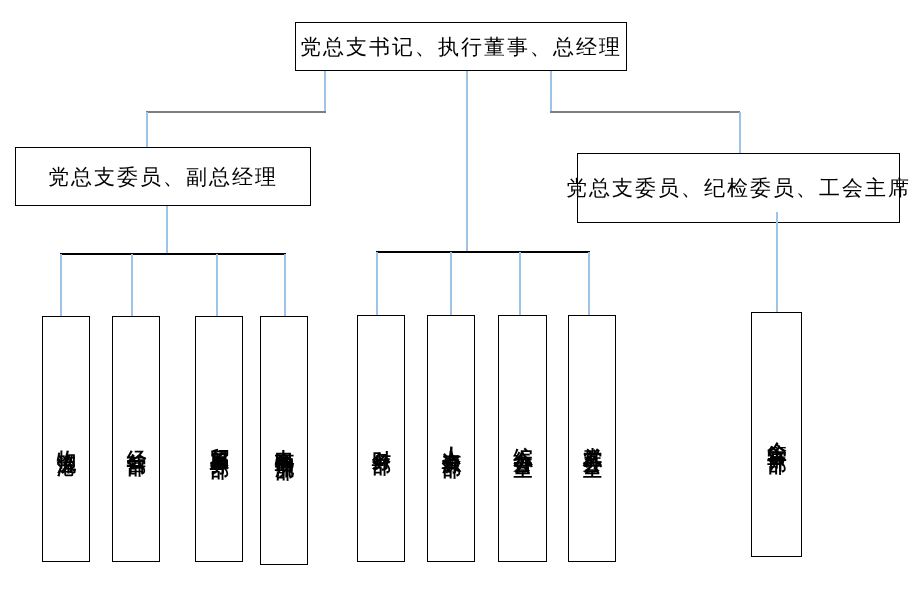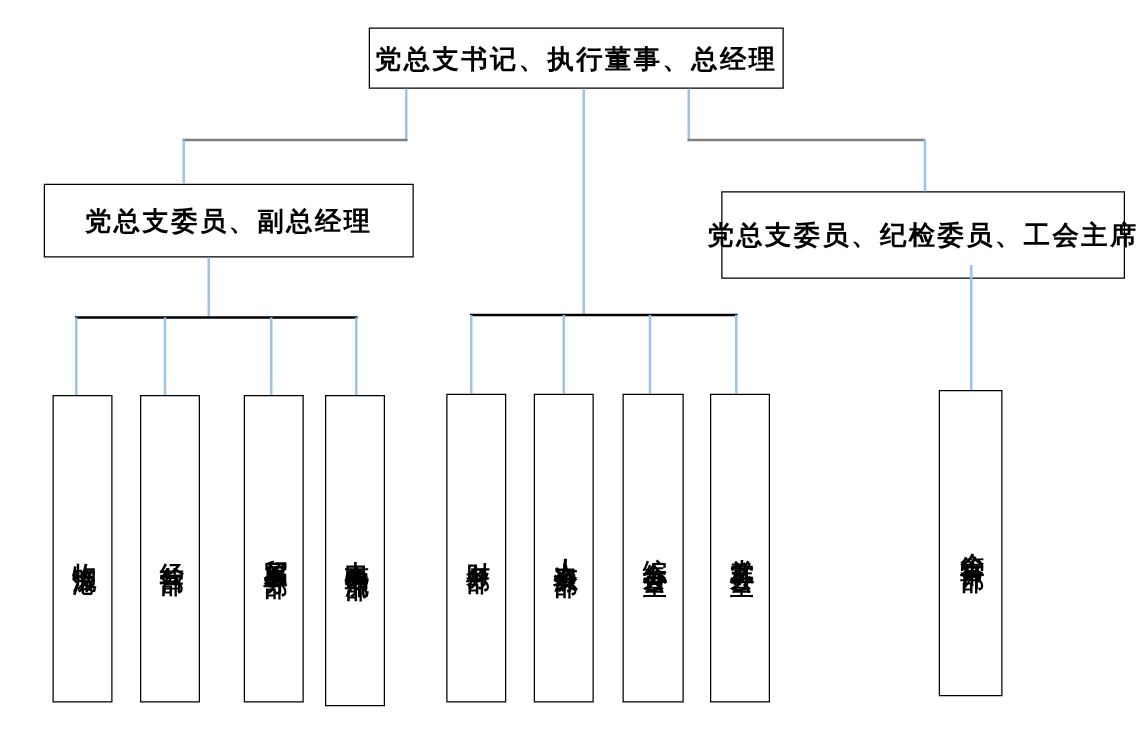--- a/index.html
+++ b/index.html
@@ -21,21 +21,21 @@
     box-sizing: border-box;
     border: 1.5px solid var(--box-border, #000000);
     background: #ffffff;
     display: flex;
     align-items: center;
     justify-content: center;
     text-align: center;
   }
   .org-box.h-box {
     font-size: 21px;
-    font-weight: bold;
+    font-weight: normal;
     letter-spacing: 2px;
     white-space: nowrap;
   }
   .org-box.v-box {
     font-size: 19px;
     font-weight: bold;
   }
   .v-box .v-label {
     writing-mode: vertical-rl;
     text-orientation: upright;
@@ -57,21 +57,21 @@
 </style>
 </head>
 <body>
 
 <div id="canvas">
 
   <div class="org-box h-box" style="left:295px; top:22px; width:332px; height:49px;">
     <span>党总支书记、执行董事、总经理</span>
   </div>
 
-  <div class="org-box h-box" style="left:35px; top:147px; width:296px; height:59px;">
+  <div class="org-box h-box" style="left:15px; top:147px; width:296px; height:59px;">
     <span>党总支委员、副总经理</span>
   </div>
   <div class="org-box h-box" style="left:577px; top:153px; width:323px; height:70px;">
     <span>党总支委员、纪检委员、工会主席</span>
   </div>
 
   <div class="line v blue" style="left:324px; top:71px; height:41px;"></div>
   <div class="line h gray" style="left:146px; top:111px; width:180px;"></div>
   <div class="line v blue" style="left:146px; top:112px; height:35px;"></div>
 

